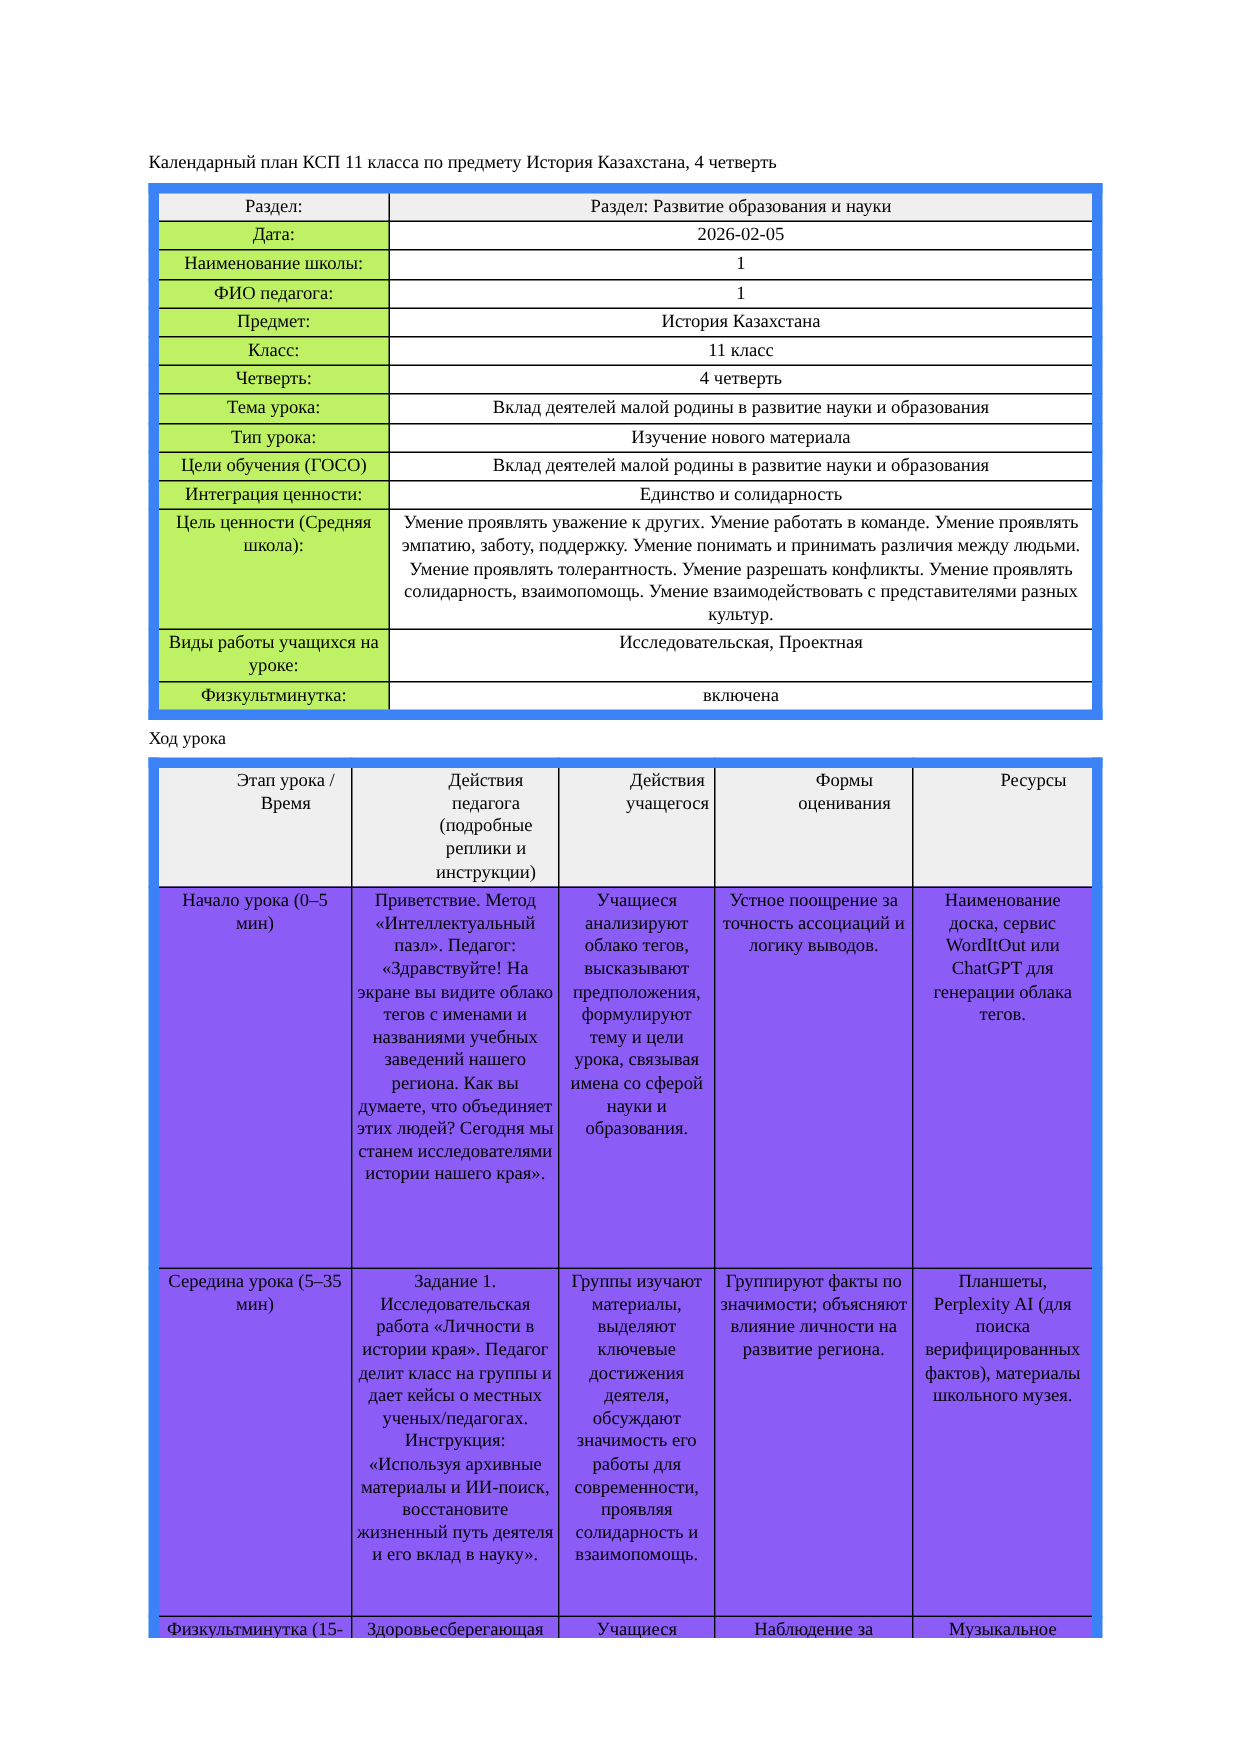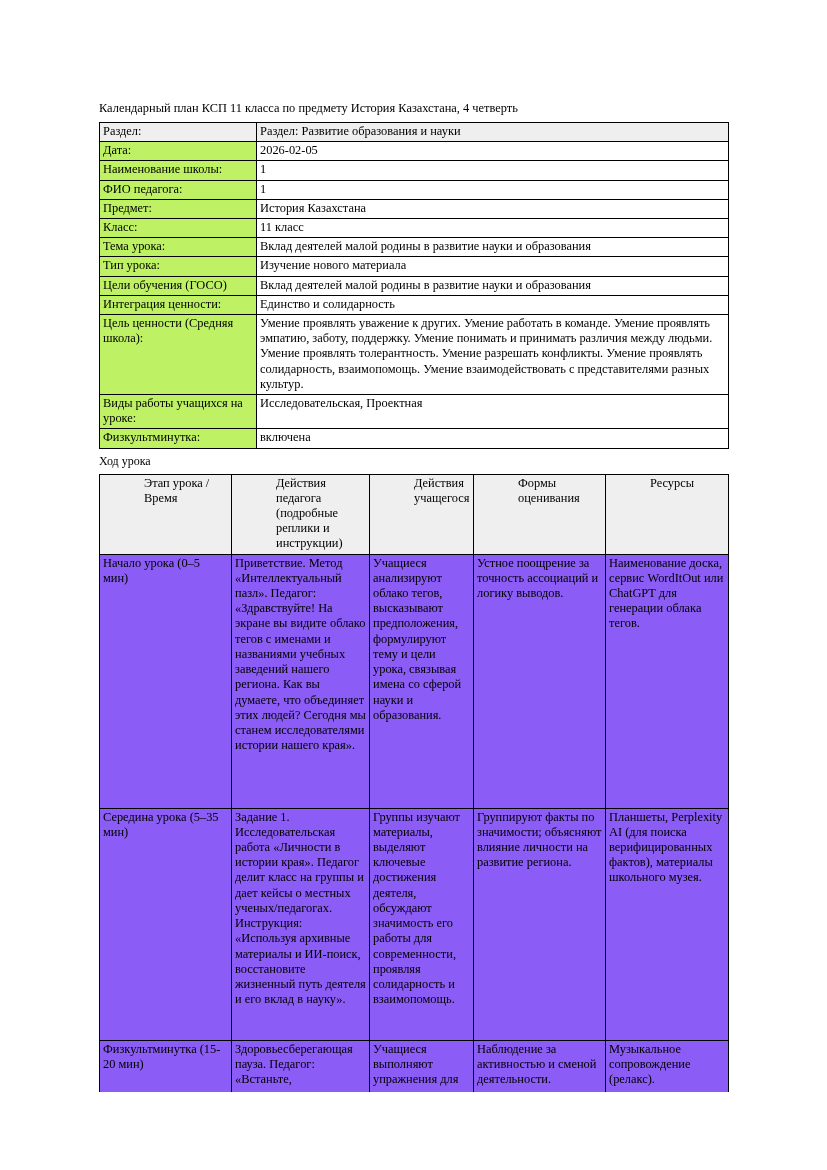--- a/index.html
+++ b/index.html
@@ -26,21 +26,22 @@
   .doc-title {
     font-size: 12.4px;
     line-height: 16px;
     margin: 0 0 6px 0;
     white-space: nowrap;
   }
   table.doc-table {
     border-collapse: collapse;
     width: 629px;
     table-layout: fixed;
-    border: 1px solid #3b82f6;
+    border: 7px solid #3b82f6;
+    text-align: center;
   }
   table.doc-table td {
     border: 1px solid #000000;
     padding: 1px 3px 2px 3px;
     font-size: 12.4px;
     line-height: 15.2px;
     vertical-align: top;
     word-wrap: break-word;
     overflow-wrap: break-word;
     hyphens: none;
@@ -118,20 +119,24 @@
       </tr>
       <tr>
         <td class="label">Предмет:</td>
         <td class="value">История Казахстана</td>
       </tr>
       <tr>
         <td class="label">Класс:</td>
         <td class="value">11 класс</td>
       </tr>
       <tr>
+        <td class="label">Четверть:</td>
+        <td class="value">4 четверть</td>
+      </tr>
+      <tr>
         <td class="label">Тема урока:</td>
         <td class="value">Вклад деятелей малой родины в развитие науки и образования</td>
       </tr>
       <tr>
         <td class="label">Тип урока:</td>
         <td class="value">Изучение нового материала</td>
       </tr>
       <tr>
         <td class="label">Цели обучения (ГОСО)</td>
         <td class="value">Вклад деятелей малой родины в развитие науки и образования</td>

